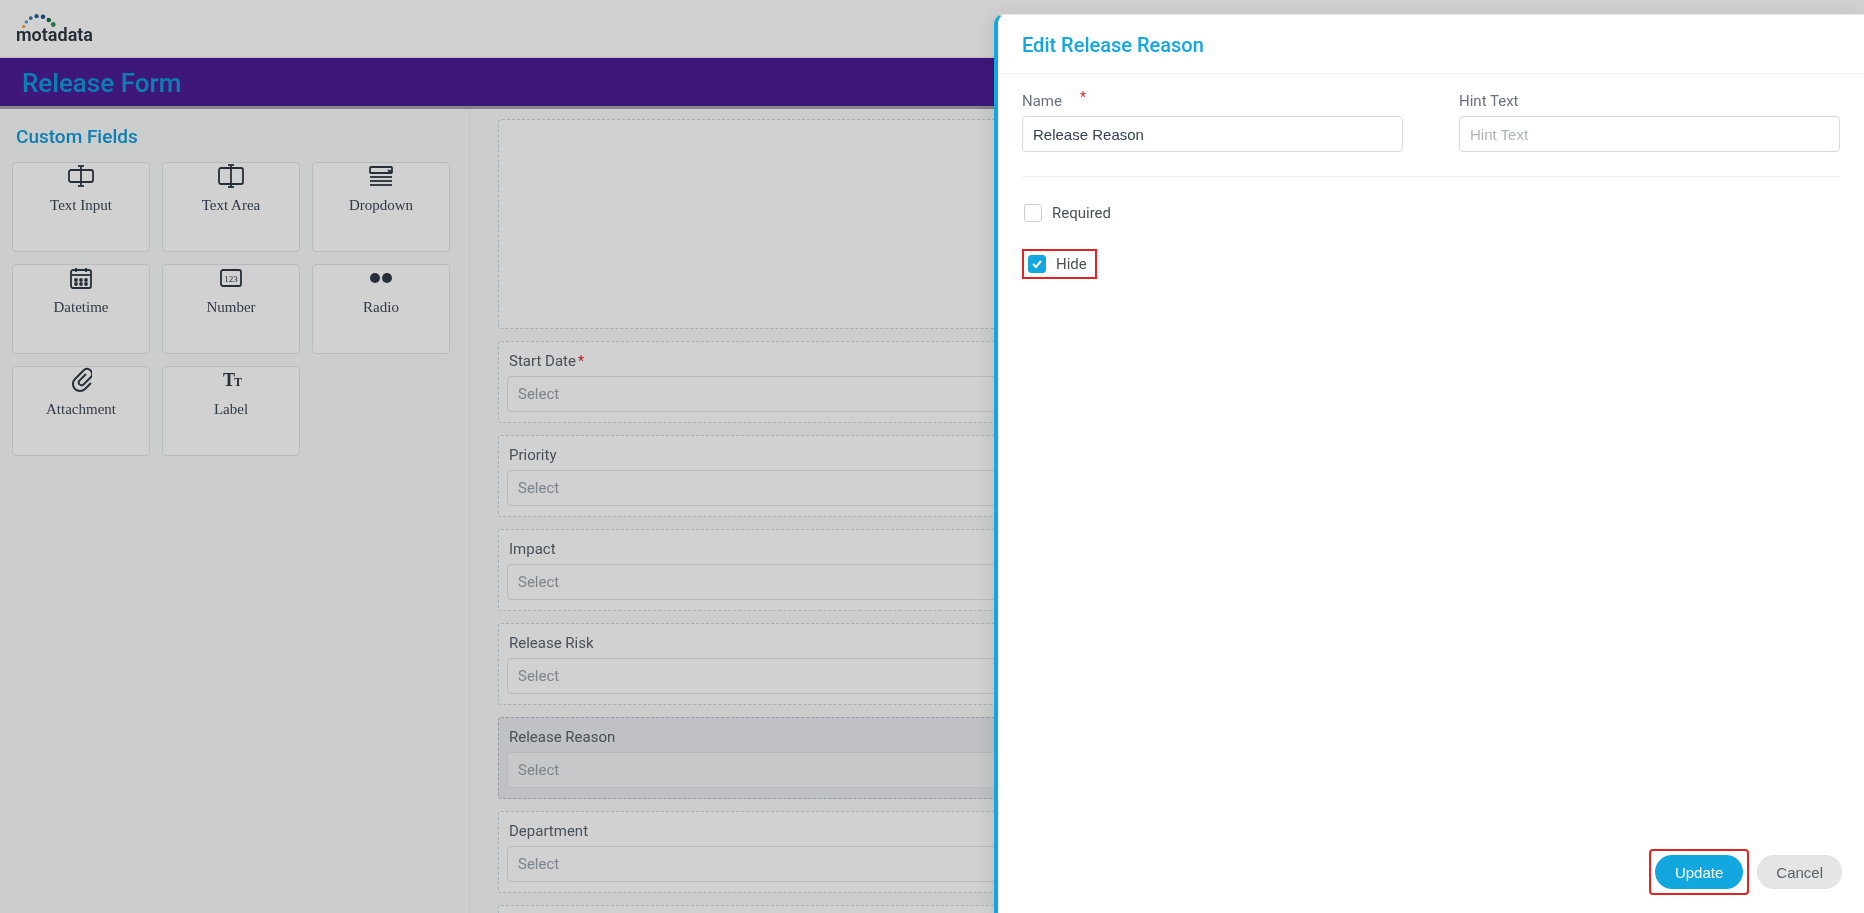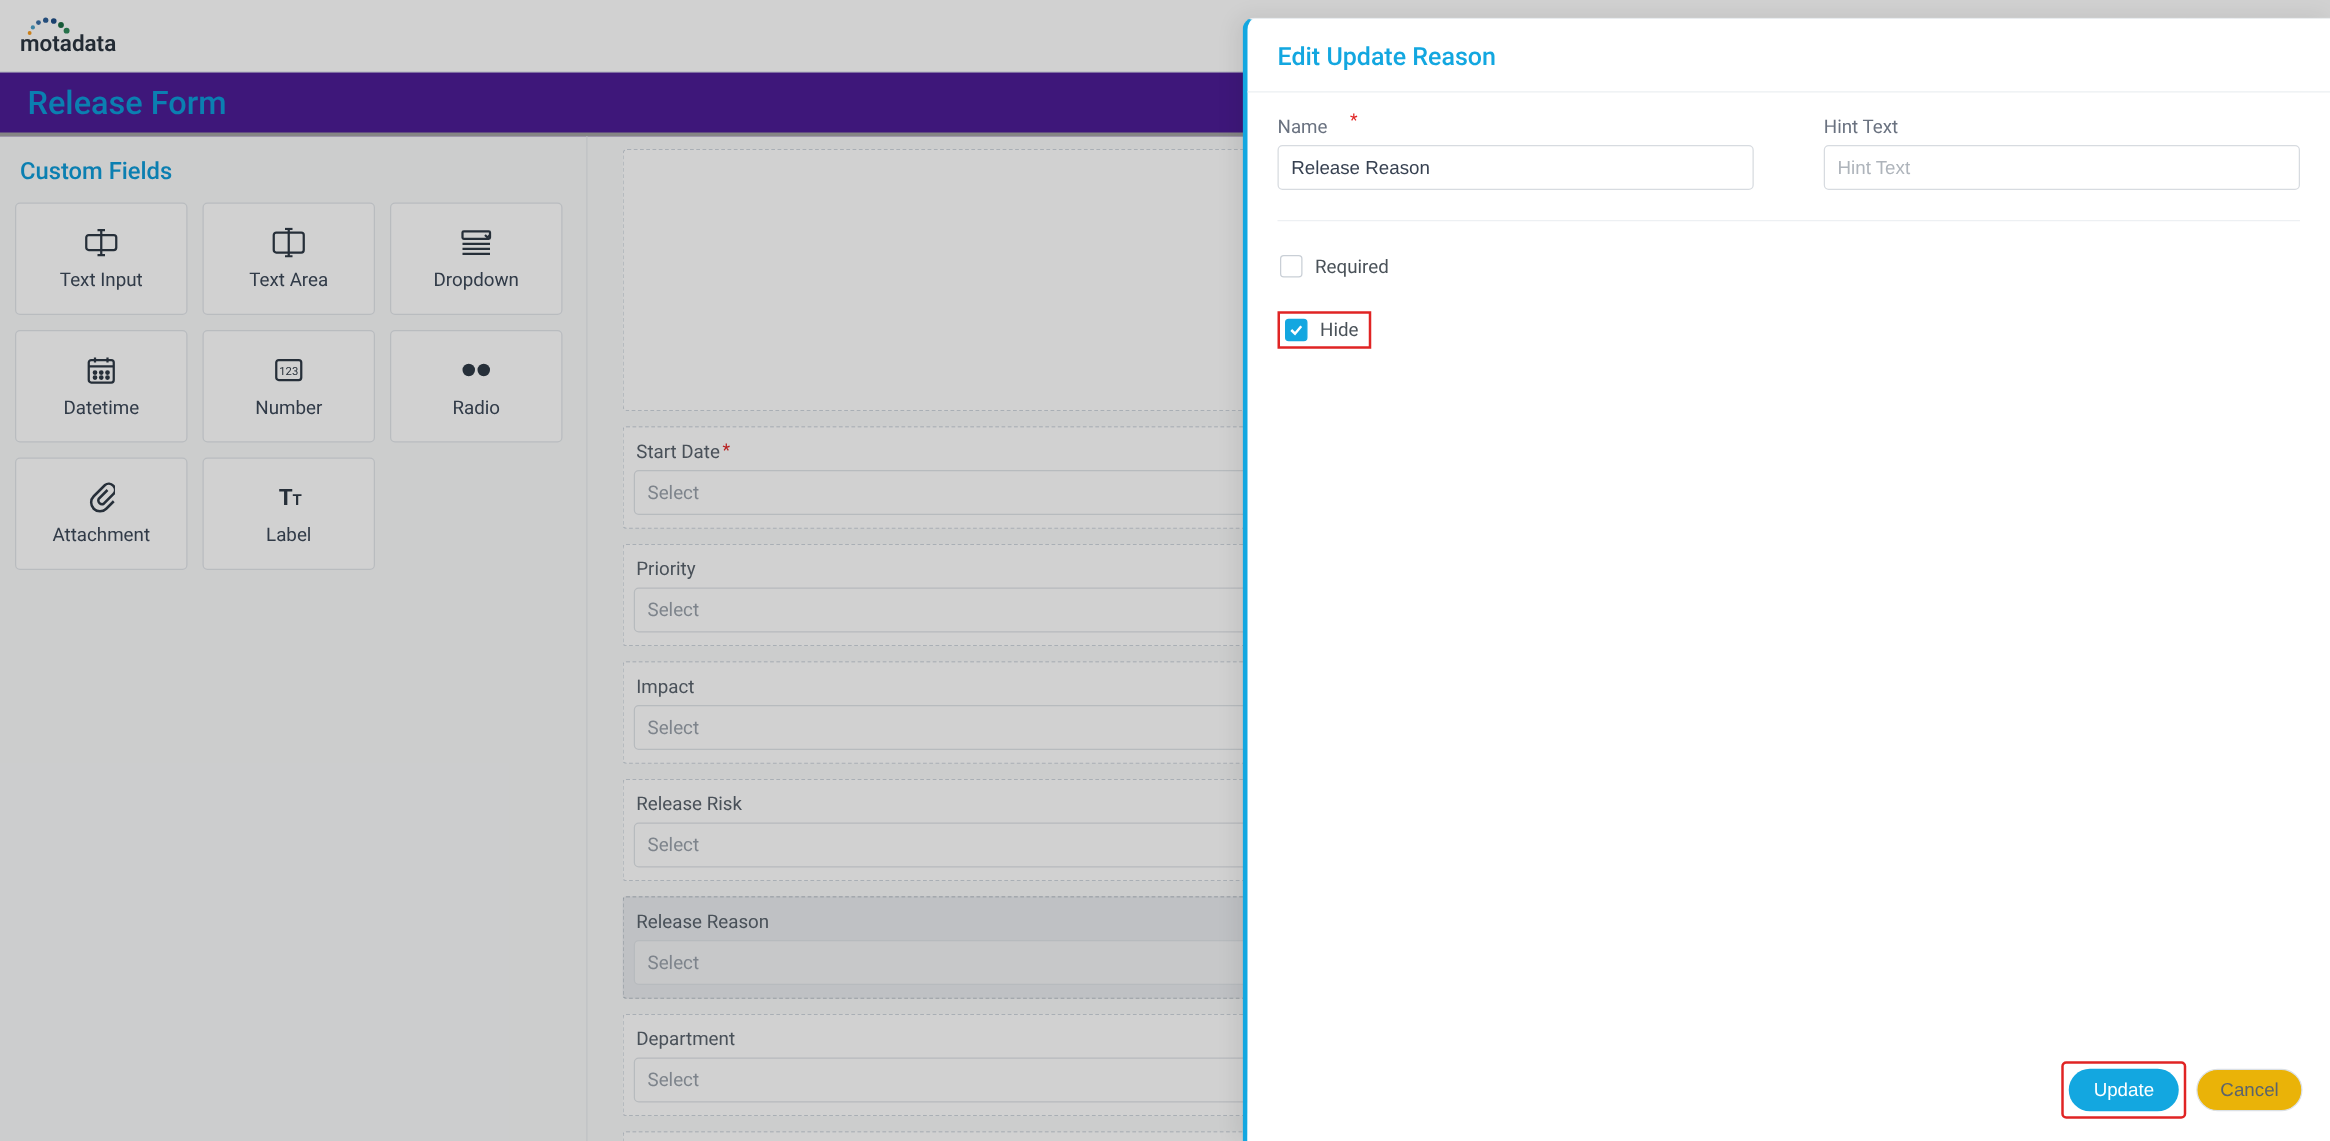--- a/index.html
+++ b/index.html
@@ -32,22 +32,22 @@
     width: 470px; padding: 16px 12px; border-right: 1px solid #e9ecef;
   }
   .sidebar-title {
     color: #0e9bd8; font-size: 19px; font-weight: 500; margin: 0 0 14px 4px;
   }
   .field-grid {
     display: grid; grid-template-columns: repeat(3, 138px); gap: 12px;
   }
   .field-tile {
     background: #fff; border: 1px solid #e2e6ea; border-radius: 4px;
-    height: 90px; display:flex; flex-direction:column; align-items:center; justify-content:center;
-    gap: 8px; cursor: pointer;
+    height: 90px; display:flex; flex-direction:column; align-items:center; justify-content:flex-start;
+    gap: 8px; cursor: pointer; font-family: Liberation Serif, serif;
   }
   .field-tile .tile-icon { height: 26px; display:flex; align-items:center; justify-content:center; color:#2f3a46; }
   .field-tile .tile-label { font-size: 15px; color:#3c4858; }
   .main {
     flex: 1; padding: 10px 24px 20px 28px; overflow:hidden;
   }
   .placeholder-area {
     border: 1px dashed #cfd6dd; border-radius: 4px; height: 210px; background:#fff;
   }
   .form-field {
@@ -98,21 +98,21 @@
   .hide-highlight { border:2px solid #e02424; padding:4px 8px 4px 4px; display:inline-flex; align-items:center; gap:10px;}
   .drawer-footer {
     padding: 14px 22px 18px 22px; display:flex; justify-content:flex-end; gap:8px; align-items:center;
   }
   .btn-primary {
     background:#13a7e0; color:#fff; border:none; border-radius:18px; height:34px; padding:0 20px;
     font-size:15px; cursor:pointer;
   }
   .update-highlight { border:2px solid #e02424; border-radius:4px; padding:4px; display:inline-flex;}
   .btn-secondary {
-    background:#eab308; border:1px solid #dbe0e5; color:#5a636d; border-radius:18px; height:34px; padding:0 18px;
+    background:#e5e5e5; border:1px solid #dbe0e5; color:#5a636d; border-radius:18px; height:34px; padding:0 18px;
     font-size:15px; cursor:pointer;
   }
   
   svg.logo-svg { height:36px; }
 </style>
 </head>
 <body>
 
 <div class="topbar">
   <div class="logo">
@@ -281,21 +281,21 @@
         </div>
         <div class="form-field"></div>
       </div>
 
   </div>
 </div>
 
 <div class="dim-overlay"></div>
 
 <div class="drawer">
-  <div class="drawer-header">Edit Update Reason</div>
+  <div class="drawer-header">Edit Release Reason</div>
   <div class="drawer-body">
     <div class="two-col">
       <div class="fcol">
         <div class="fld-lbl">
           <span>Name</span>
           <span class="req-star">*</span>
         </div>
         <input class="text-input" type="text" value="Release Reason" style="">
       </div>
       <div class="fcol">

